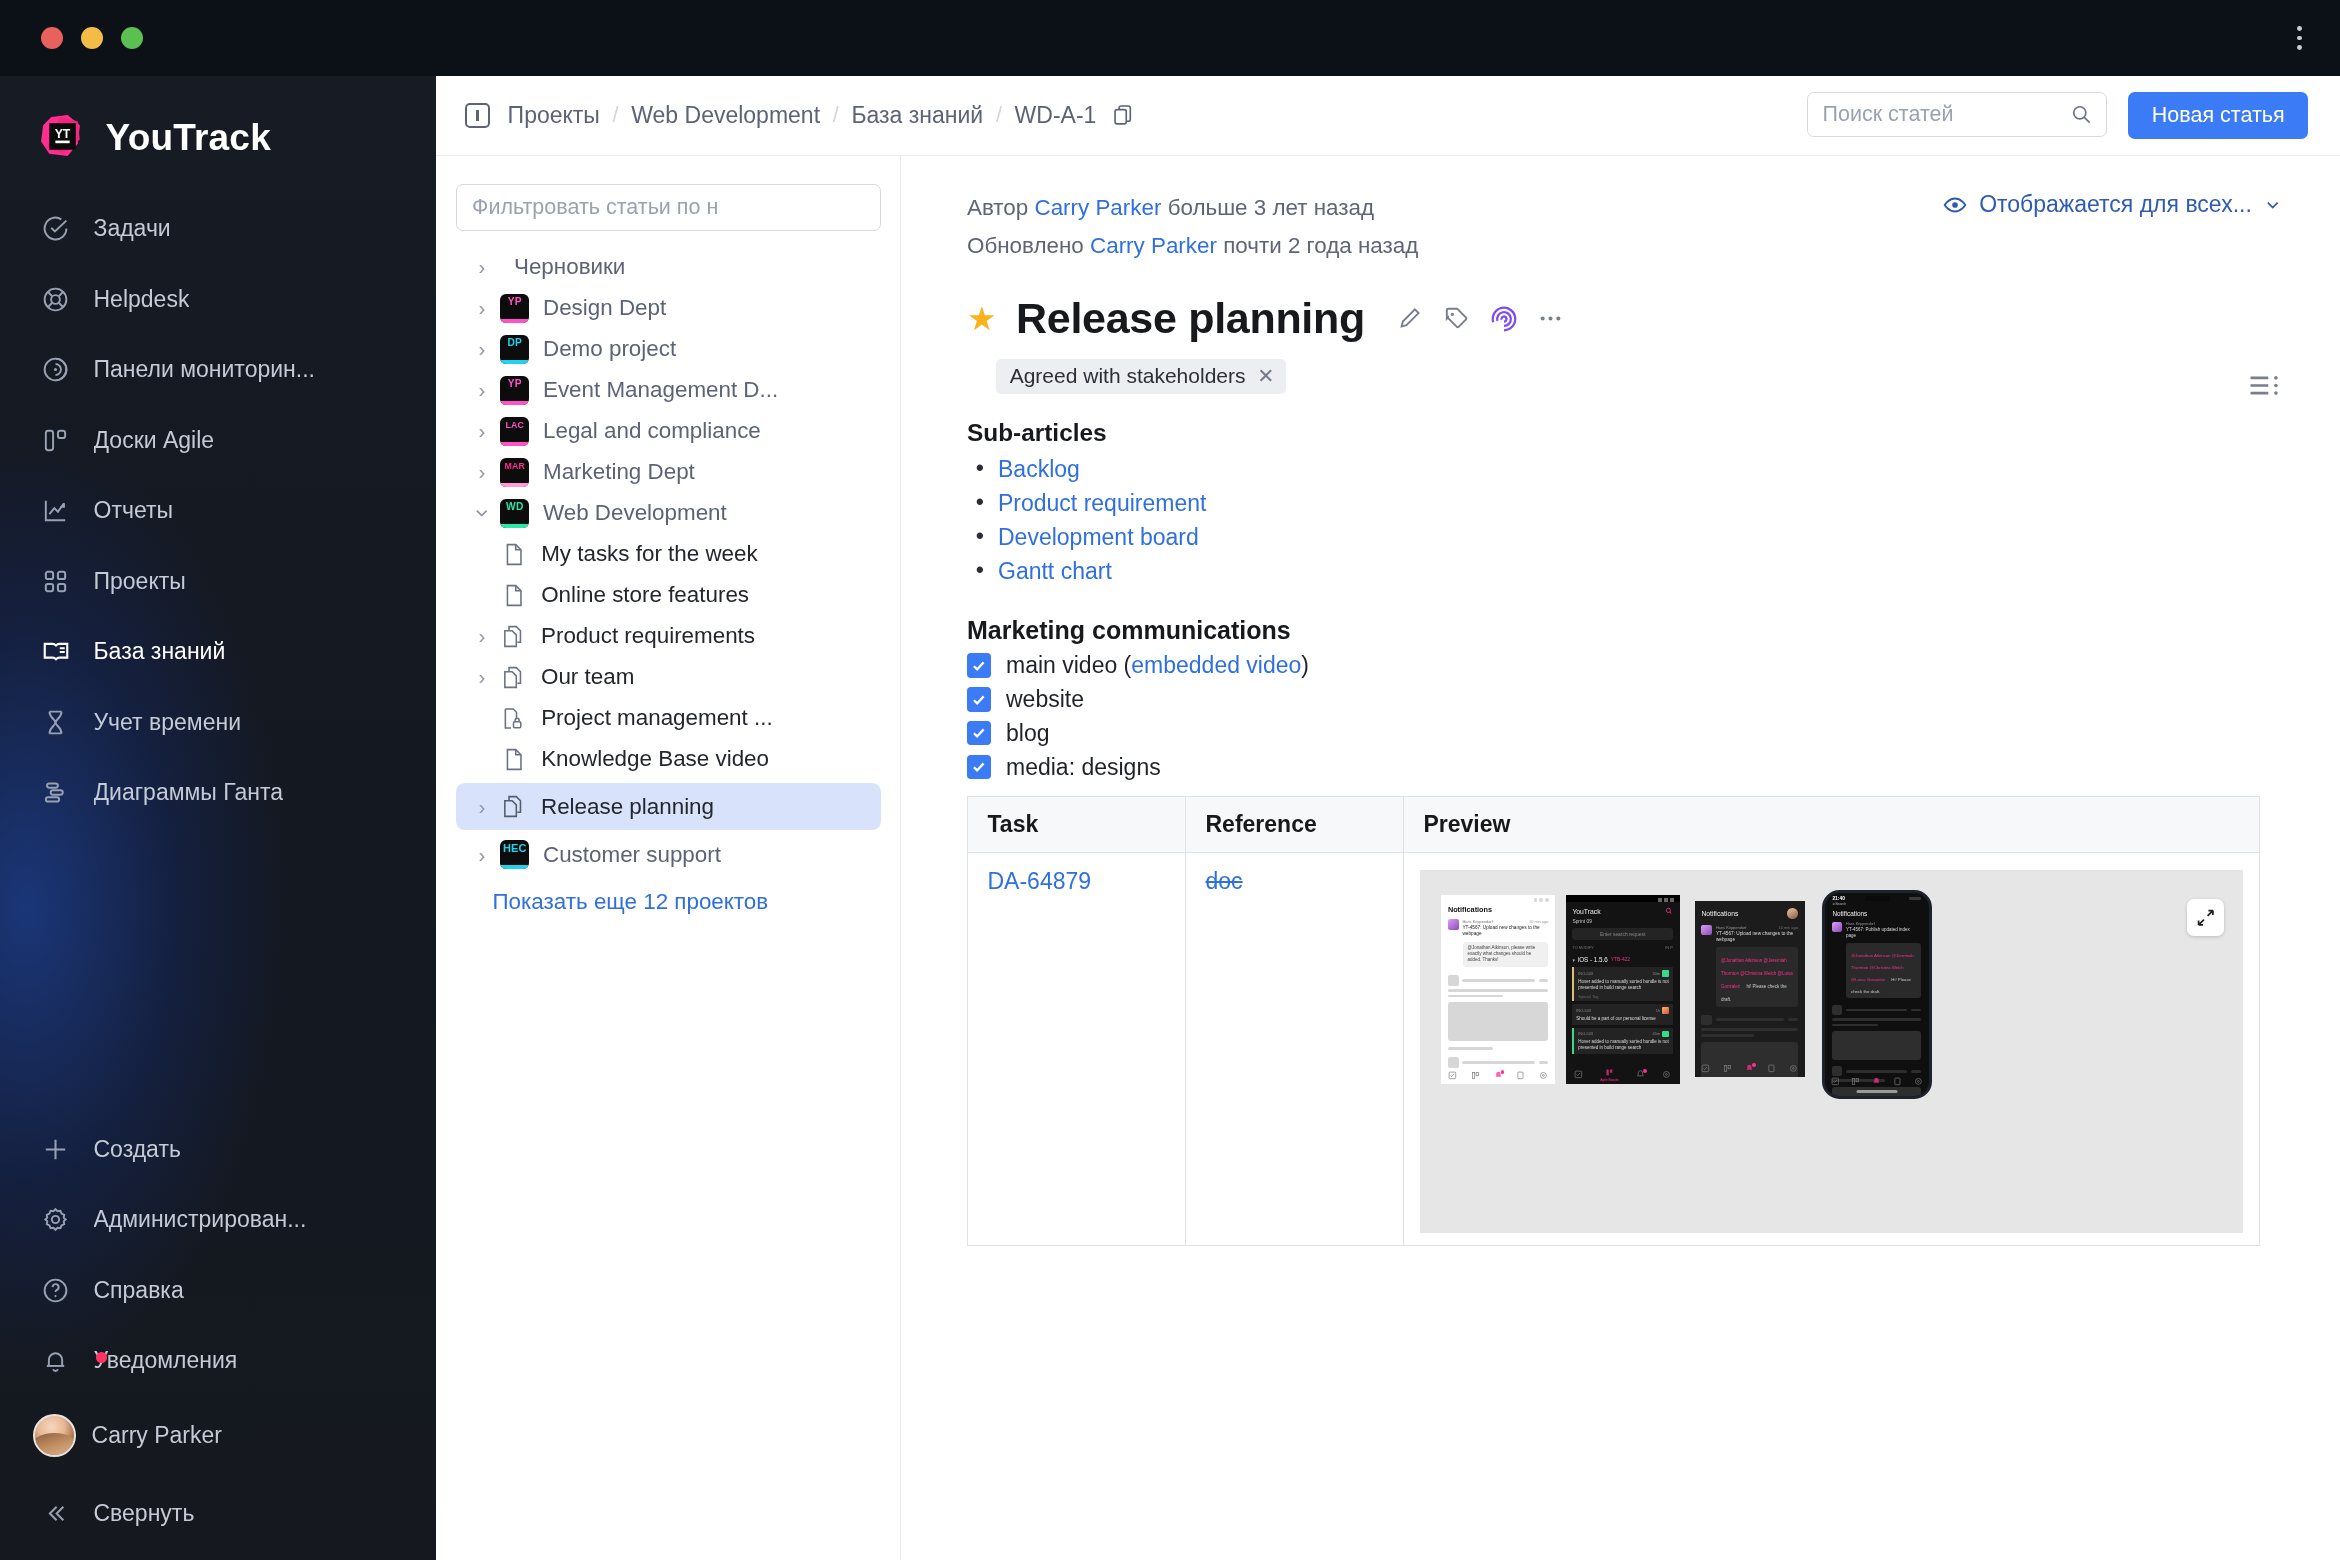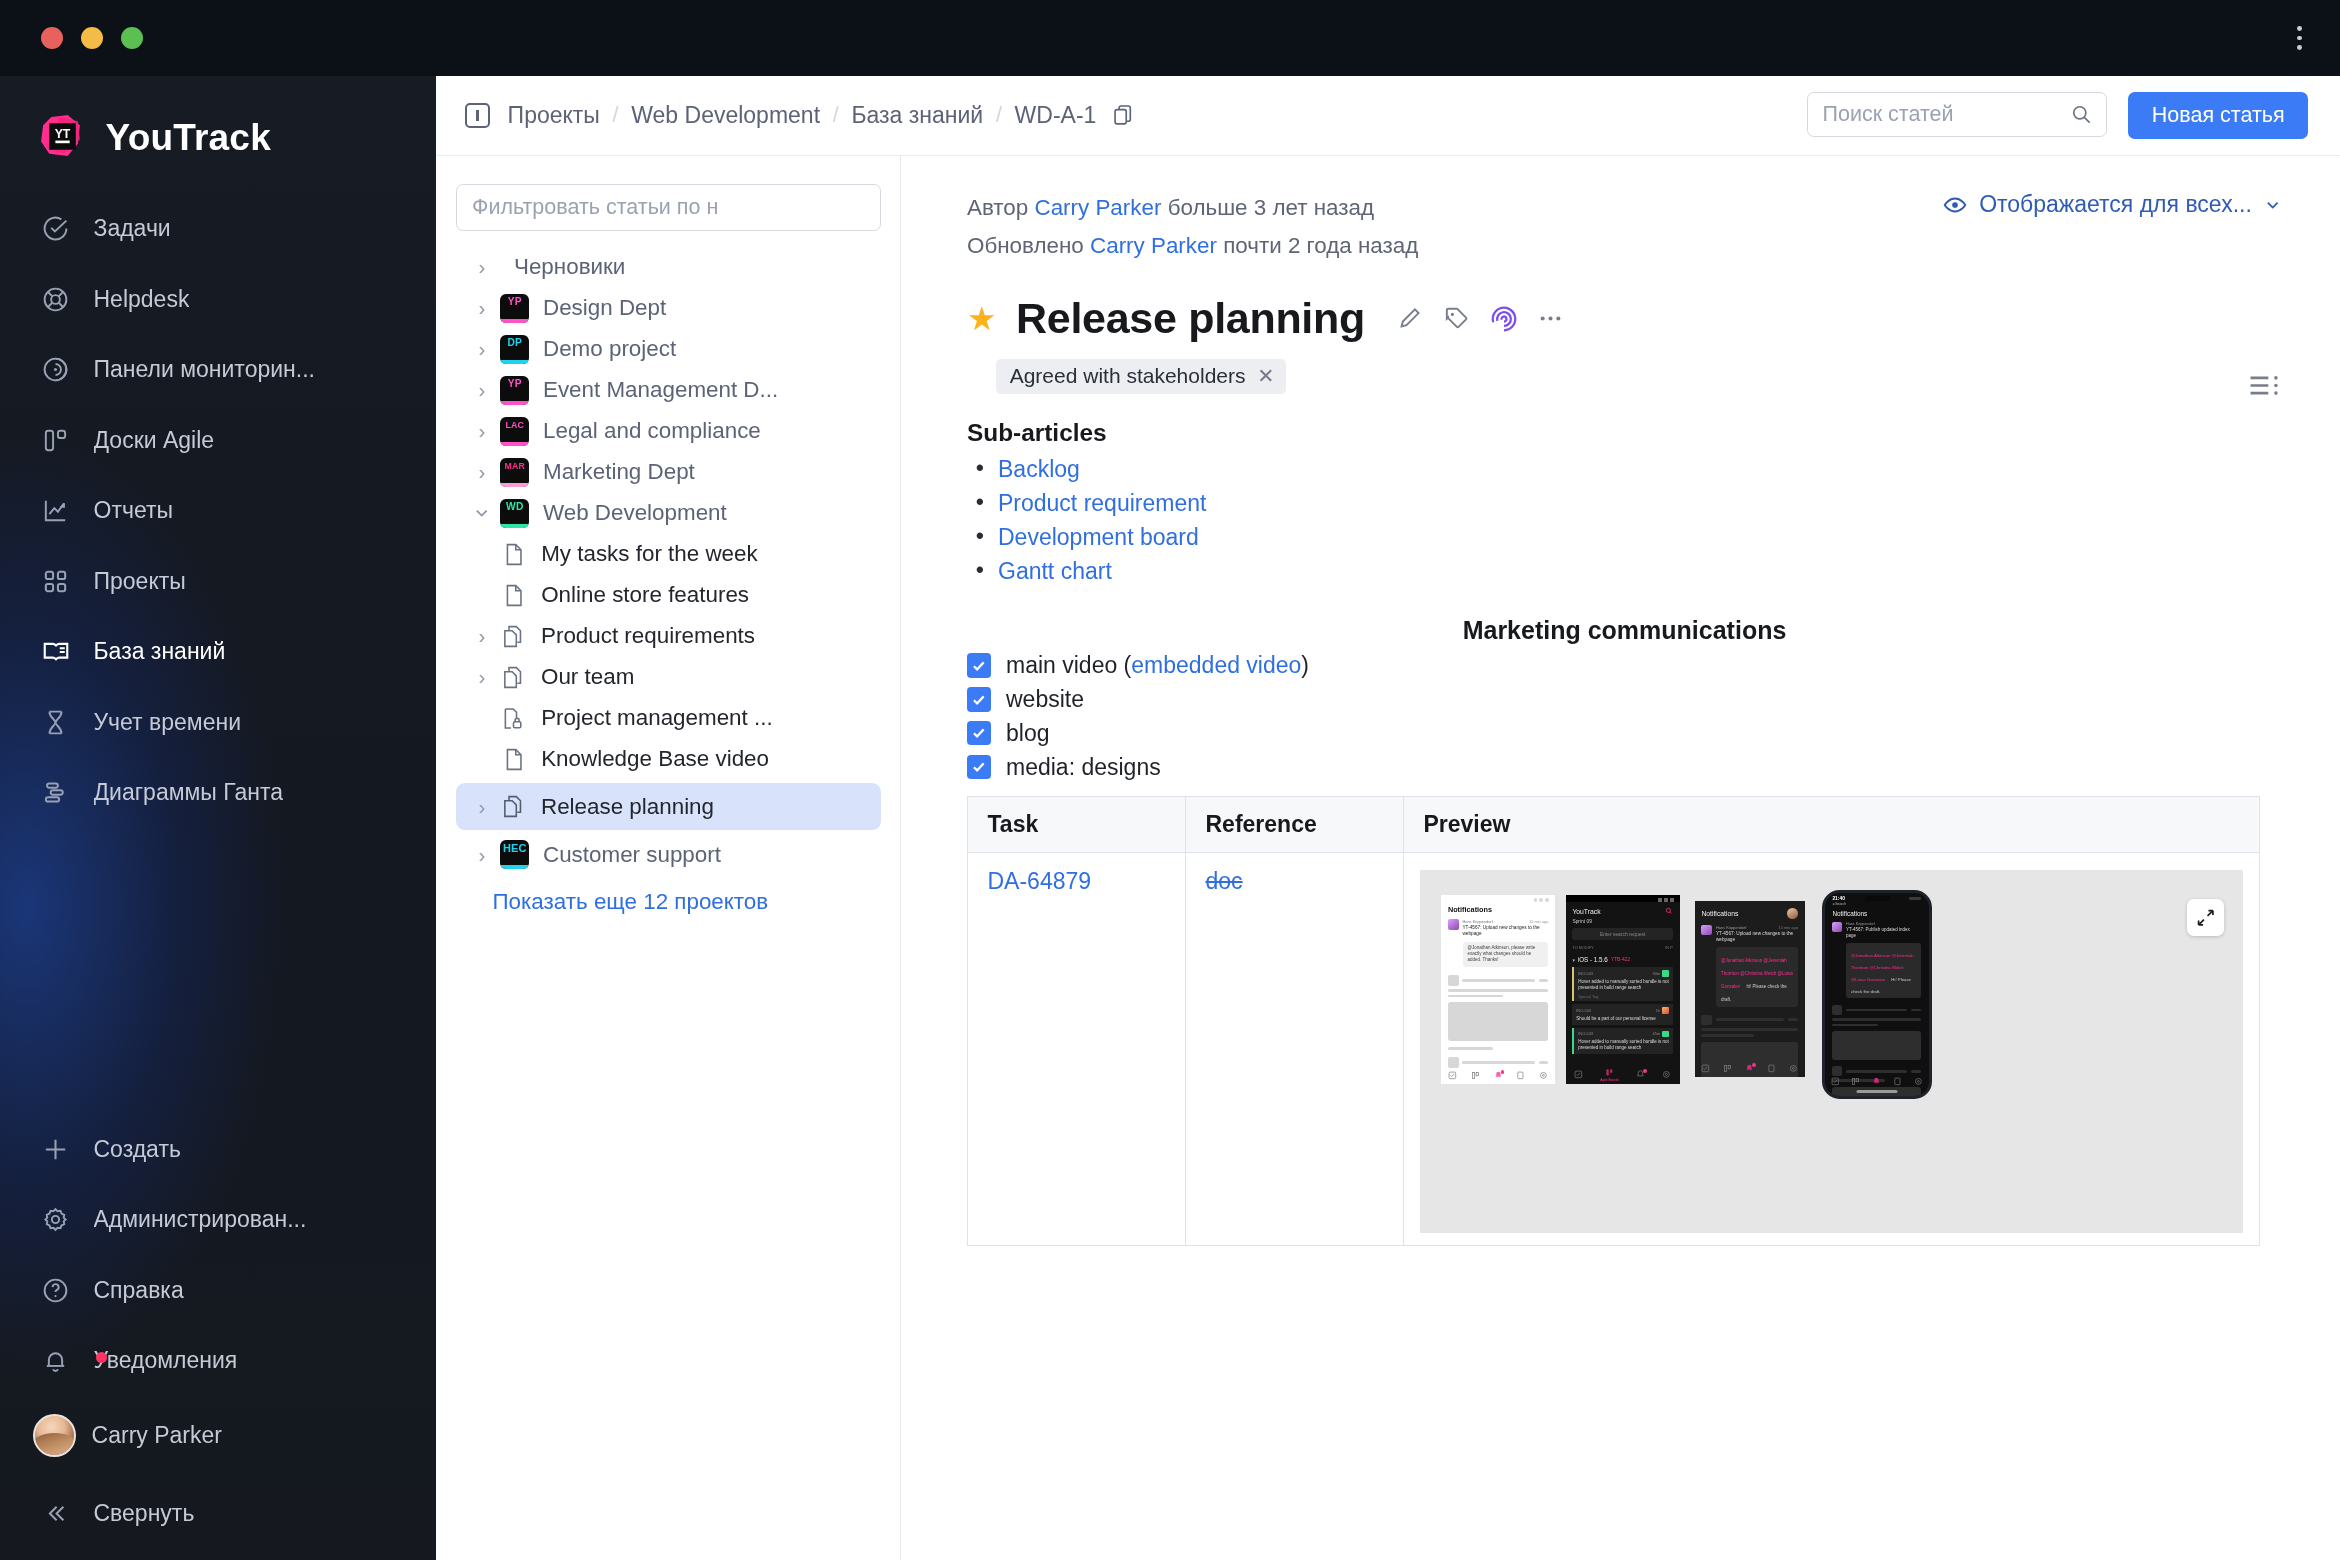--- a/index.html
+++ b/index.html
@@ -143,21 +143,21 @@
     display: inline-flex; align-items: center; gap: 11.7px; margin-top: 15.6px; margin-left: 29px;
     background: #eceef2; border-radius: 4.9px; height: 35px; padding: 0 11.7px 0 13.7px;
     font-size: 21px; color: #2b2f38;
   }
   .tag .x { color: #767c8a; font-size: 20.5px; cursor: pointer; }
   .h3 { font-size: 24.4px; font-weight: 700; color: #17191d; margin-top: 25px; }
   ul.sub { list-style: none; margin-top: 7.8px; }
   ul.sub li { position: relative; padding-left: 31px; line-height: 30px; margin-bottom: 1px; }
   ul.sub li::before { content: '•'; position: absolute; left: 8.8px; top: -1px; color: #2a2d34; font-size: 23.4px; }
   ul.sub a { color: #2f6fe0; text-decoration: none; font-size: 23px; }
-  .h3.mk { font-size: 25px; margin-top: 27px; text-align: center; }
+  .h3.mk { font-size: 25px; margin-top: 27px; }
   .chk { display: flex; align-items: center; gap: 14.6px; margin-top: 6.8px; font-size: 23px; color: #1f2228; }
   .cbox {
     width: 24.4px; height: 24.4px; border-radius: 3.9px; background: #3b7bf6; flex: 0 0 24.4px;
     display: flex; align-items: center; justify-content: center; cursor: pointer;
   }
   .chk a { color: #2f6fe0; text-decoration: none; }
 
   
   table.tbl { border-collapse: collapse; margin-top: 15.6px; width: 1293px; table-layout: fixed; }
   table.tbl th, table.tbl td { border: 1px solid #dfe2e7; text-align: left; vertical-align: top; }

